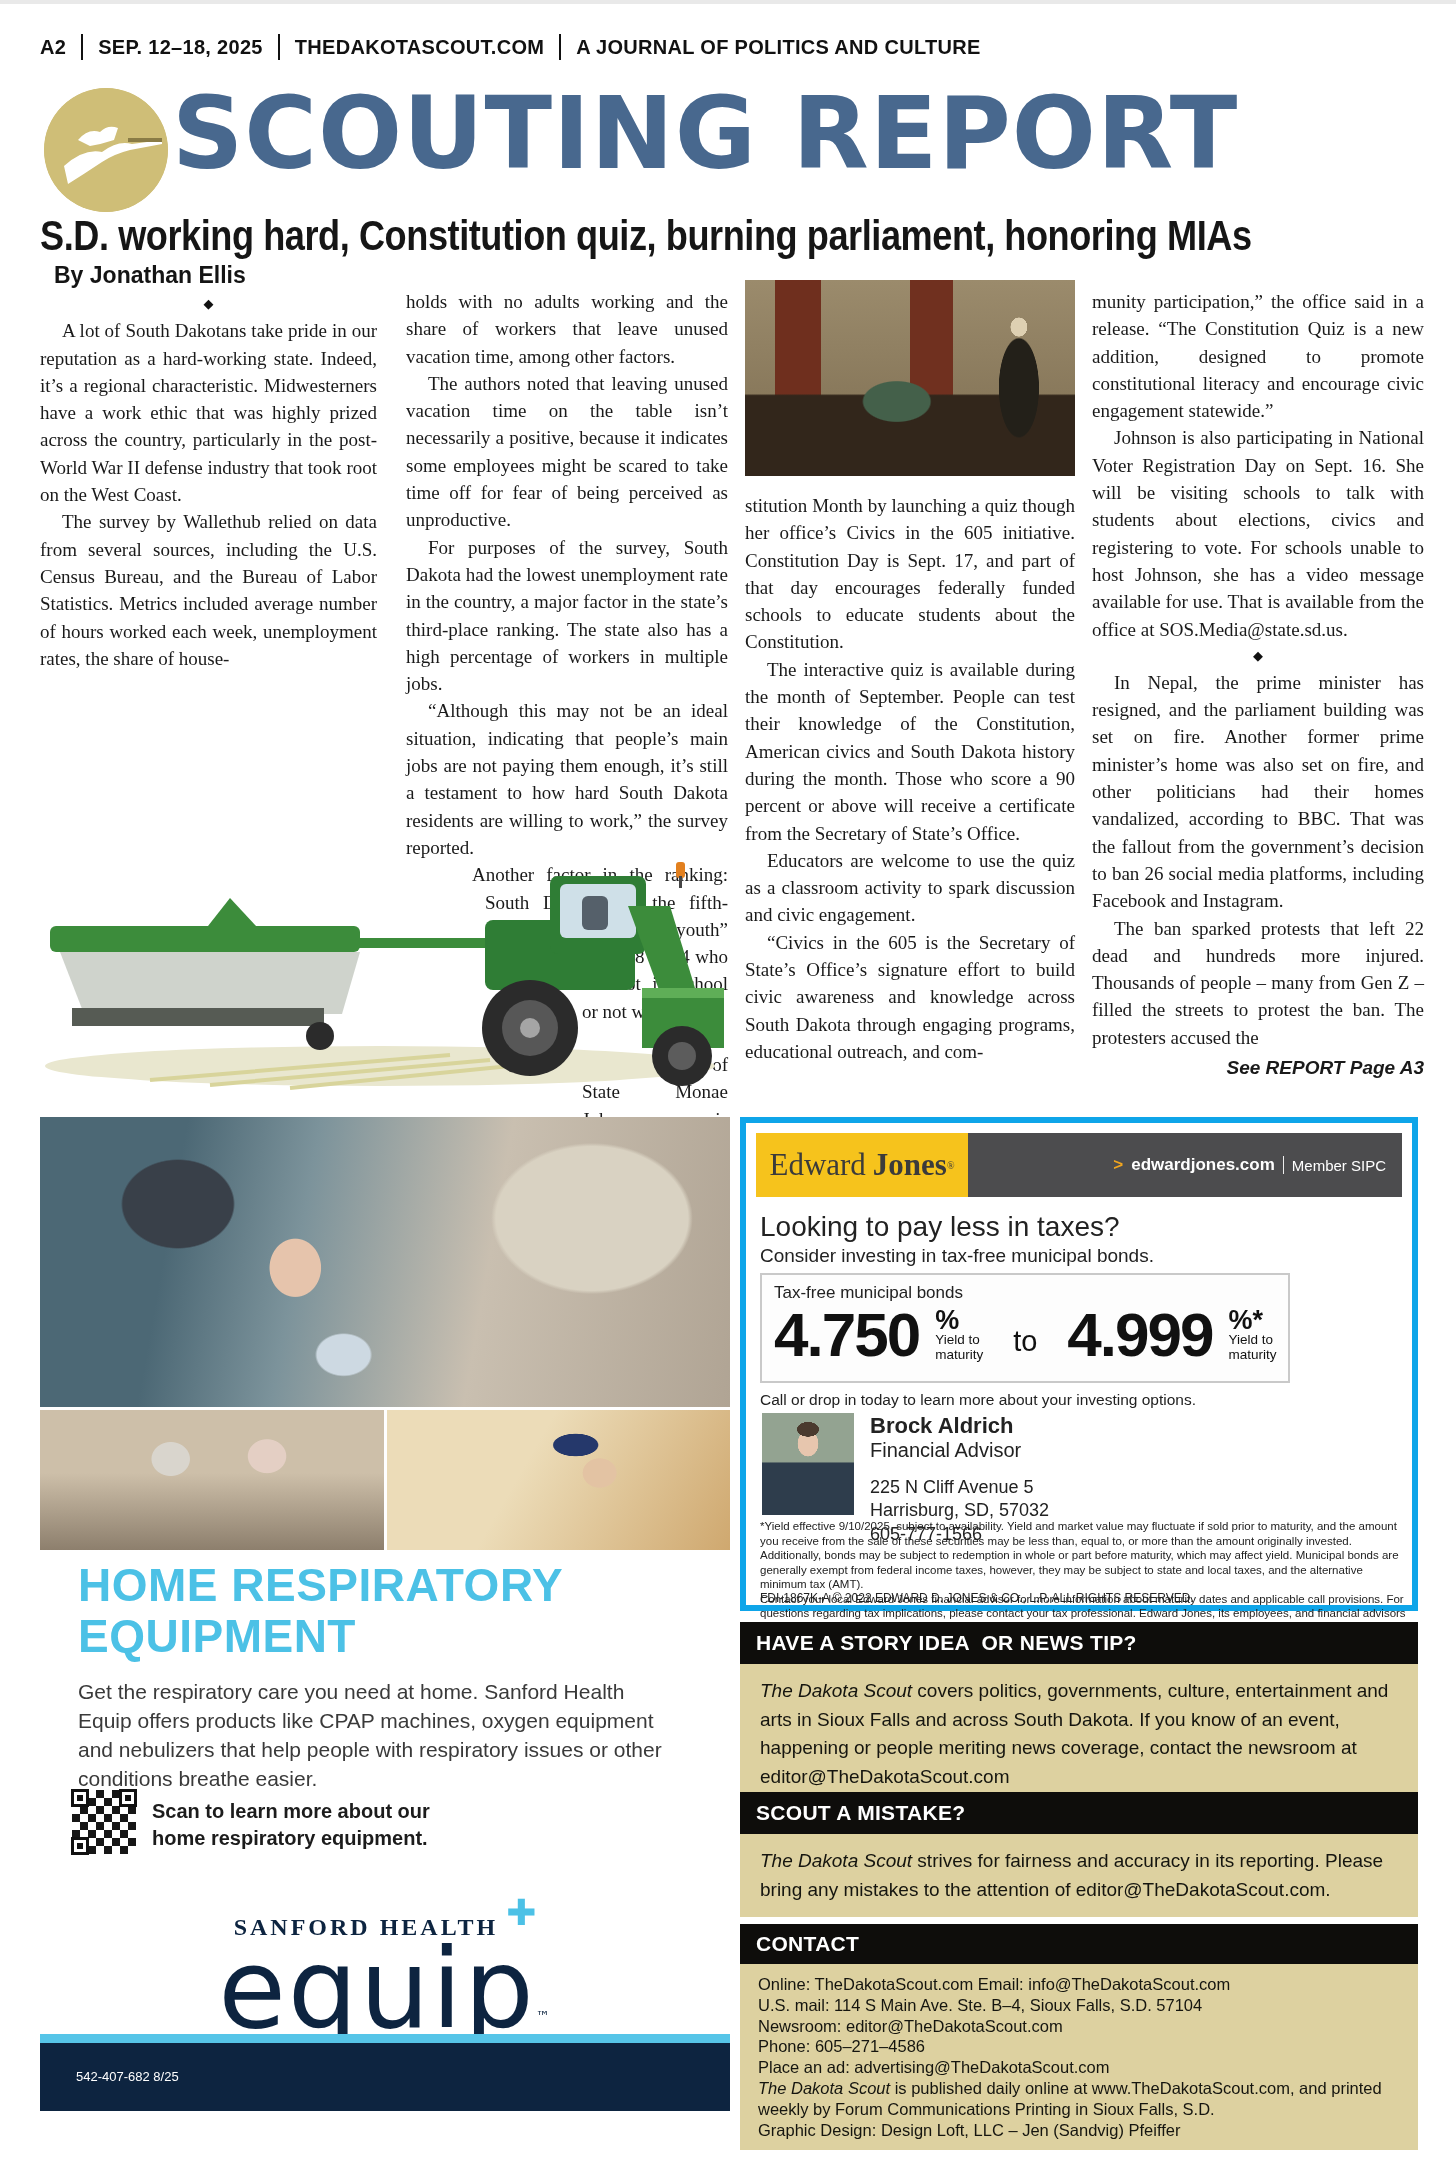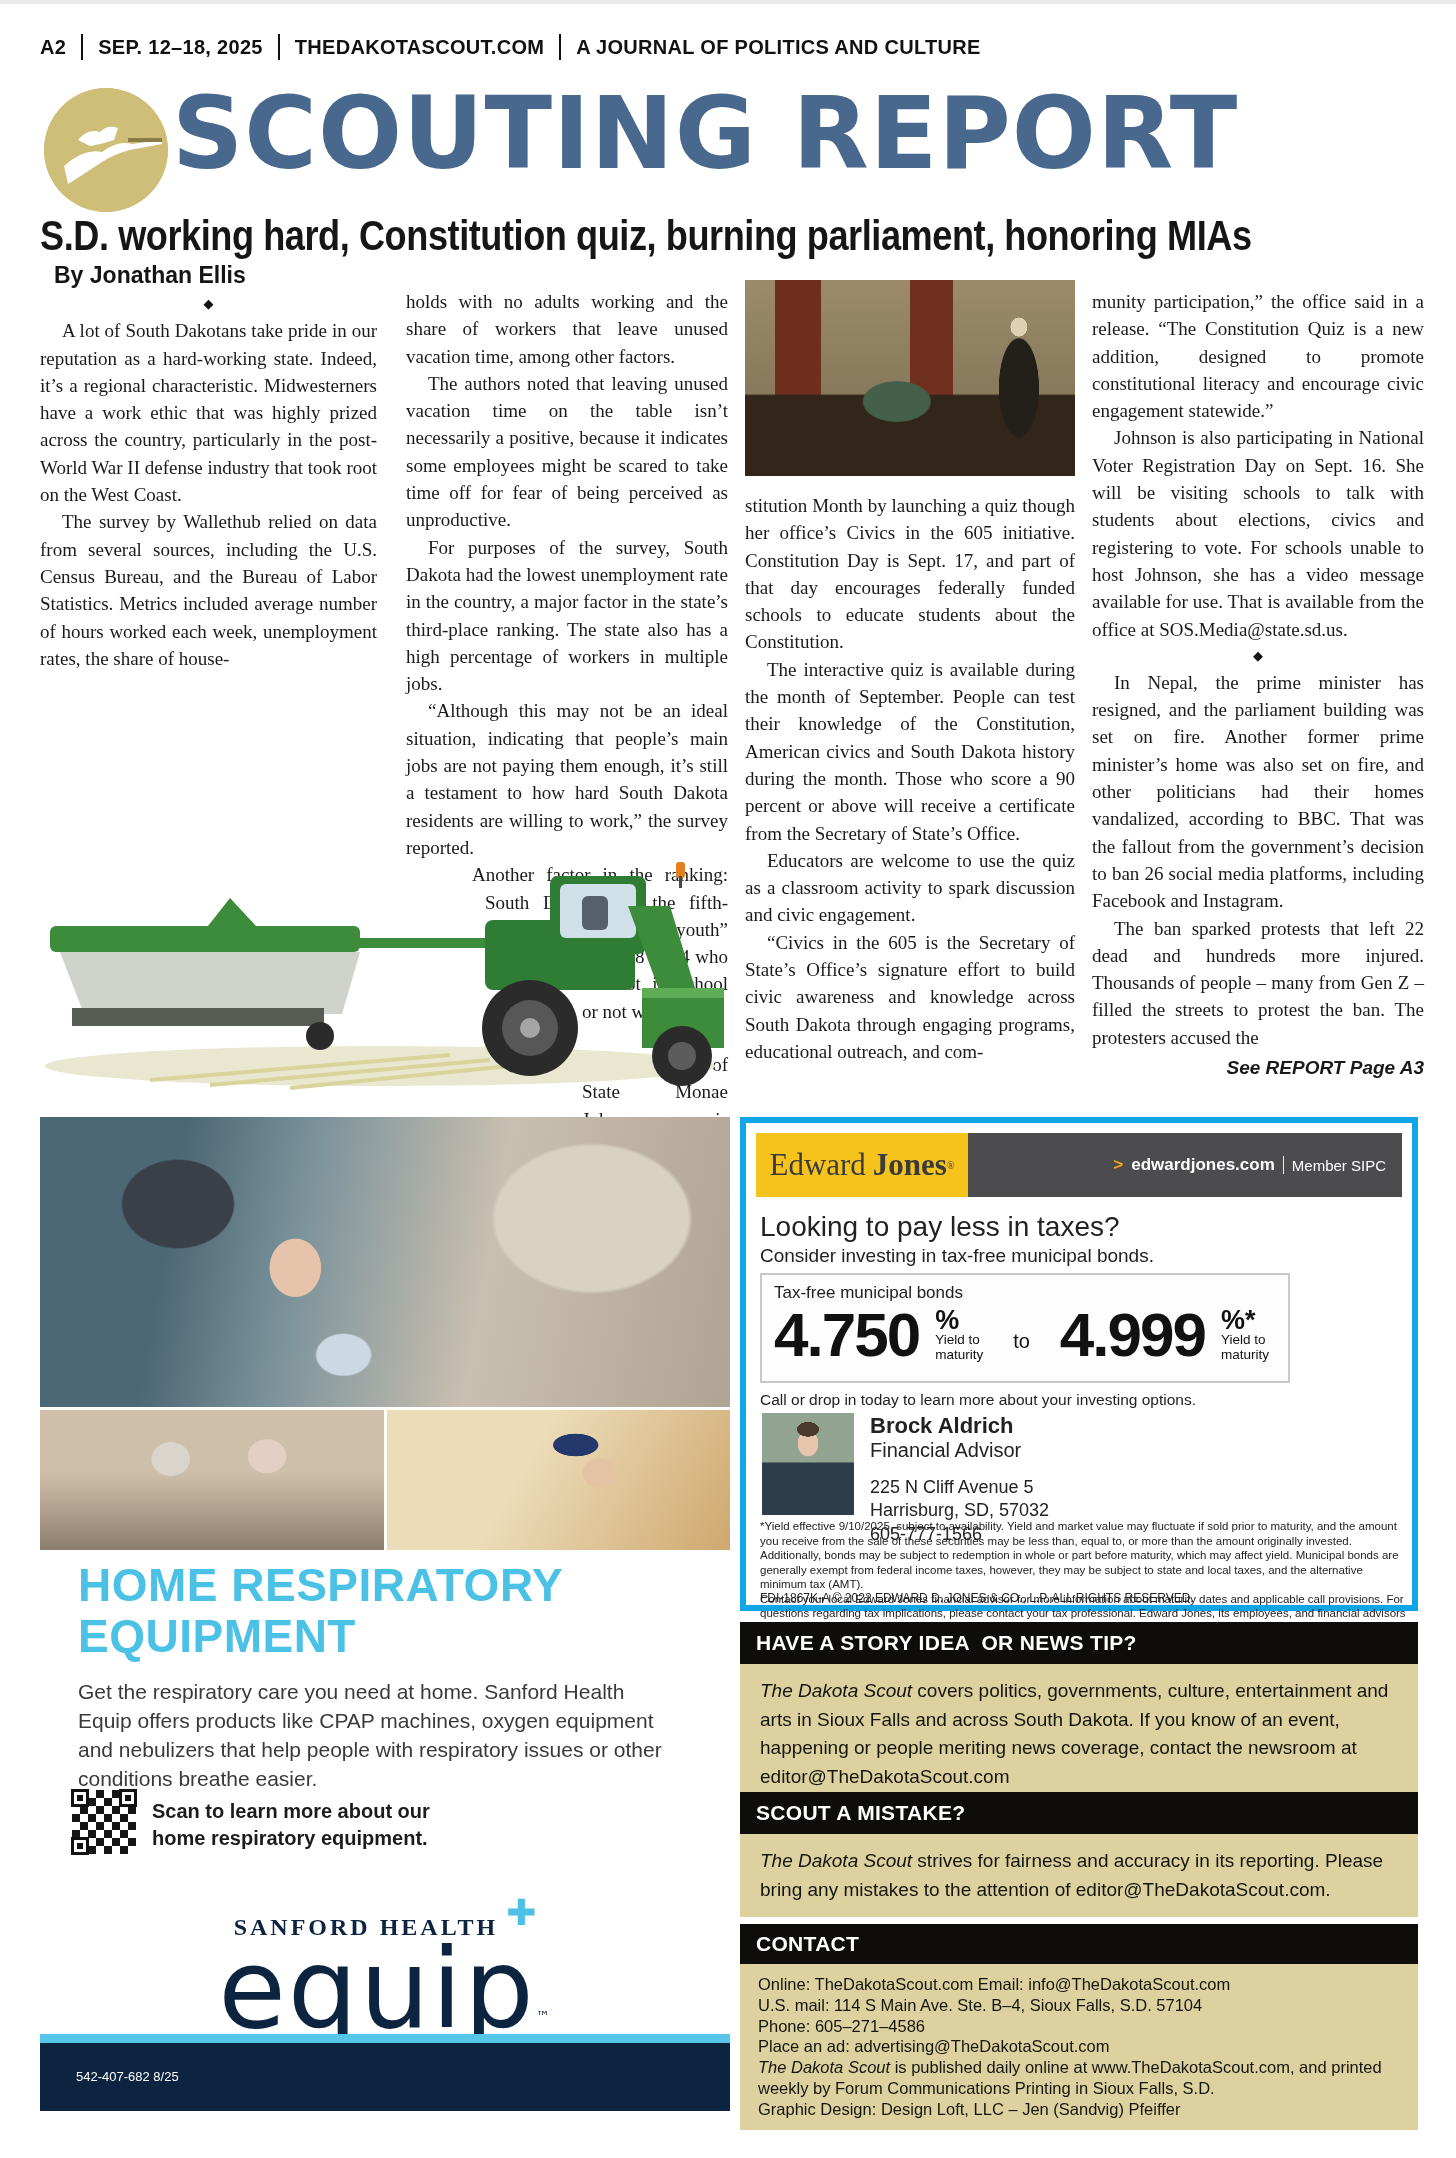--- a/index.html
+++ b/index.html
@@ -97,21 +97,21 @@
   .ej-title{position:absolute;left:14px;top:88px;font-size:28px;color:#222;}
   .ej-sub{position:absolute;left:14px;top:122px;font-size:19px;color:#222;}
   .ej-ratebox{position:absolute;left:14px;top:150px;width:530px;height:110px;border:2px solid #c9c9c9;
               background:#fdfdfd;box-sizing:border-box;padding:8px 12px;}
   .ej-ratelabel{font-size:17px;color:#222;}
   .ej-raterow{display:flex;align-items:center;margin-top:-4px;gap:6px;}
   .rate-num{font-size:62px;font-weight:bold;letter-spacing:-2px;color:#111;}
   .rate-sub{display:flex;flex-direction:column;margin-left:10px;}
   .pct{font-size:27px;font-weight:bold;line-height:24px;}
   .yl{font-size:13.5px;line-height:15px;white-space:pre-line;}
-  .rate-to{font-size:20px;margin:14px 24px 0 24px;}
+  .rate-to{font-size:29px;margin:14px 24px 0 24px;}
   .ej-cta{position:absolute;left:14px;top:268px;font-size:15.5px;color:#222;}
   .ej-photo{position:absolute;left:16px;top:290px;width:92px;height:102px;
     background-image:
       radial-gradient(18px 12px at 50% 16%, #4a3a2e 0 60%, rgba(0,0,0,0) 62%),
       radial-gradient(17px 21px at 50% 30%, #e7c6ae 0 60%, rgba(0,0,0,0) 62%),
       linear-gradient(180deg, #93a391 0 48%, #2e3d4c 49%);}
   .ej-adv{position:absolute;left:124px;top:290px;color:#222;}
   .ej-name{font-weight:bold;font-size:22px;}
   .ej-role{font-size:20px;}
   .ej-addr{margin-top:14px;font-size:18px;line-height:1.3;}
@@ -304,20 +304,21 @@
 
   <div class="bar" style="top:1788px;">SCOUT A MISTAKE?</div>
   <div class="tan" style="top:1830px;">
     <span class="it">The Dakota Scout</span><span> strives for fairness and accuracy in its reporting. Please bring any mistakes to the attention of editor@TheDakotaScout.com.</span>
   </div>
 
   <div class="bar" style="top:1920px;height:40px;line-height:40px;">CONTACT</div>
   <div class="tan contact-box" style="top:1960px;">
     <div>Online: TheDakotaScout.com Email:  info@TheDakotaScout.com</div>
     <div>U.S. mail: 114 S Main Ave. Ste. B–4, Sioux Falls, S.D. 57104</div>
+    <div>Newsroom: editor@TheDakotaScout.com</div>
     <div>Phone: 605–271–4586</div>
     <div>Place an ad:  advertising@TheDakotaScout.com</div>
     <div>
       <span class="it">The Dakota Scout</span><span> is published daily online at www.TheDakotaScout.com, and printed weekly by Forum Communications Printing in Sioux Falls, S.D.</span>
     </div>
     <div>Graphic Design: Design Loft, LLC – Jen (Sandvig) Pfeiffer</div>
   </div>
 
 </div>
 

